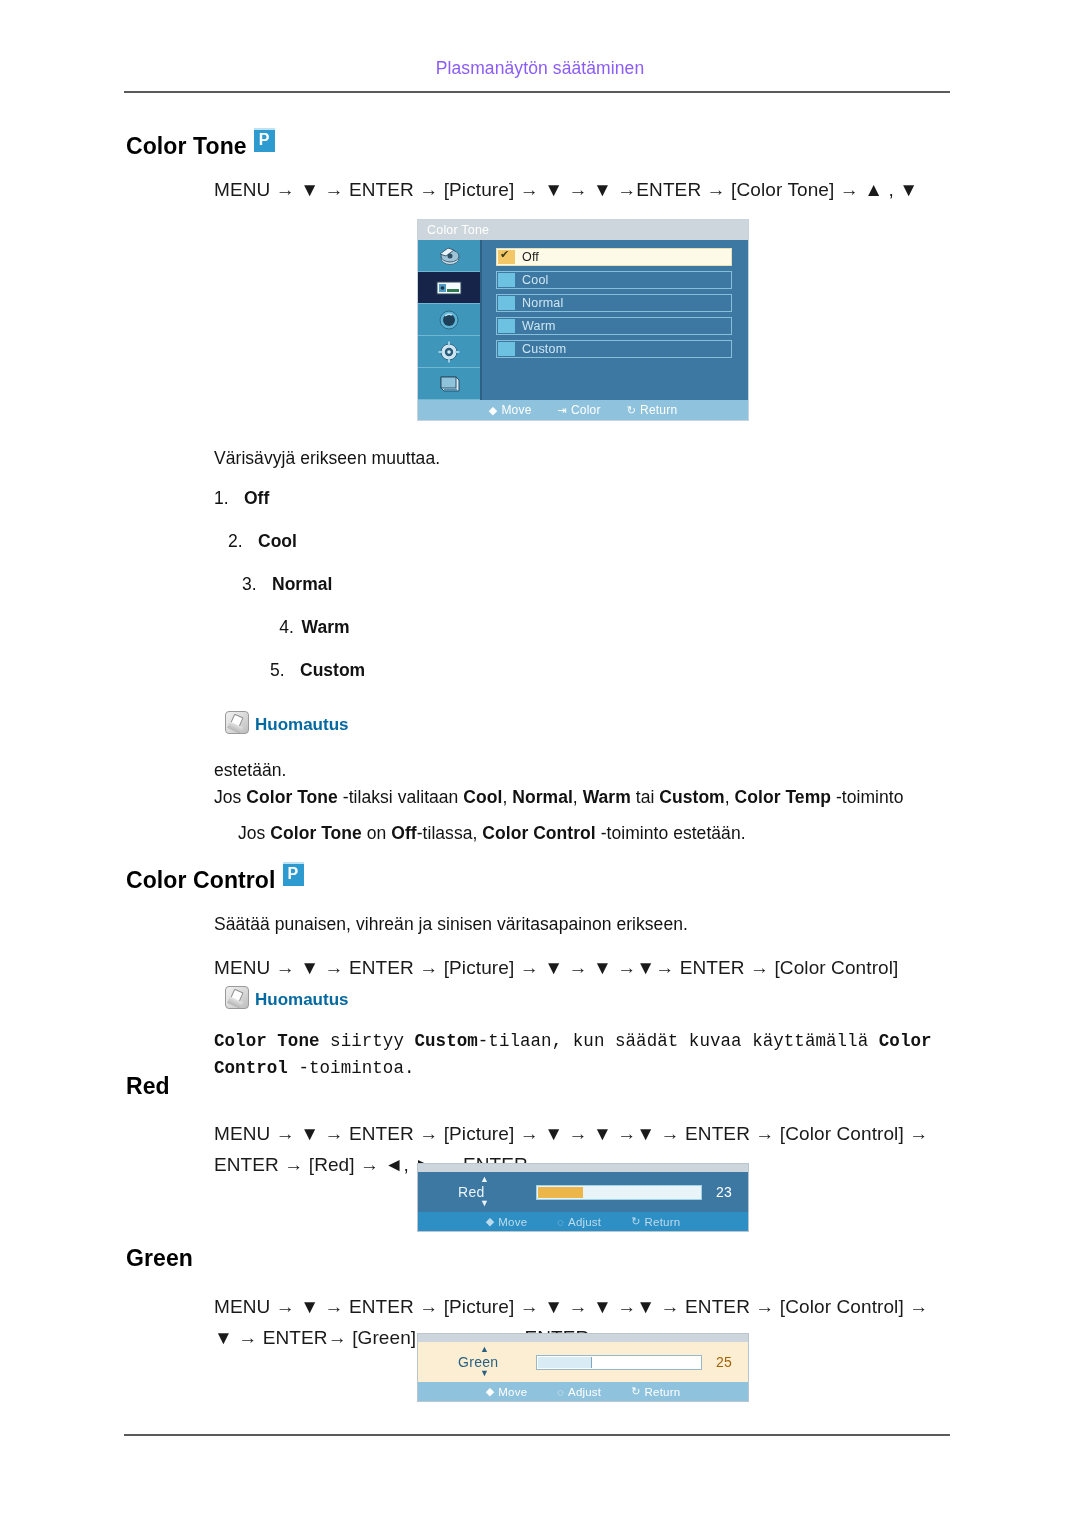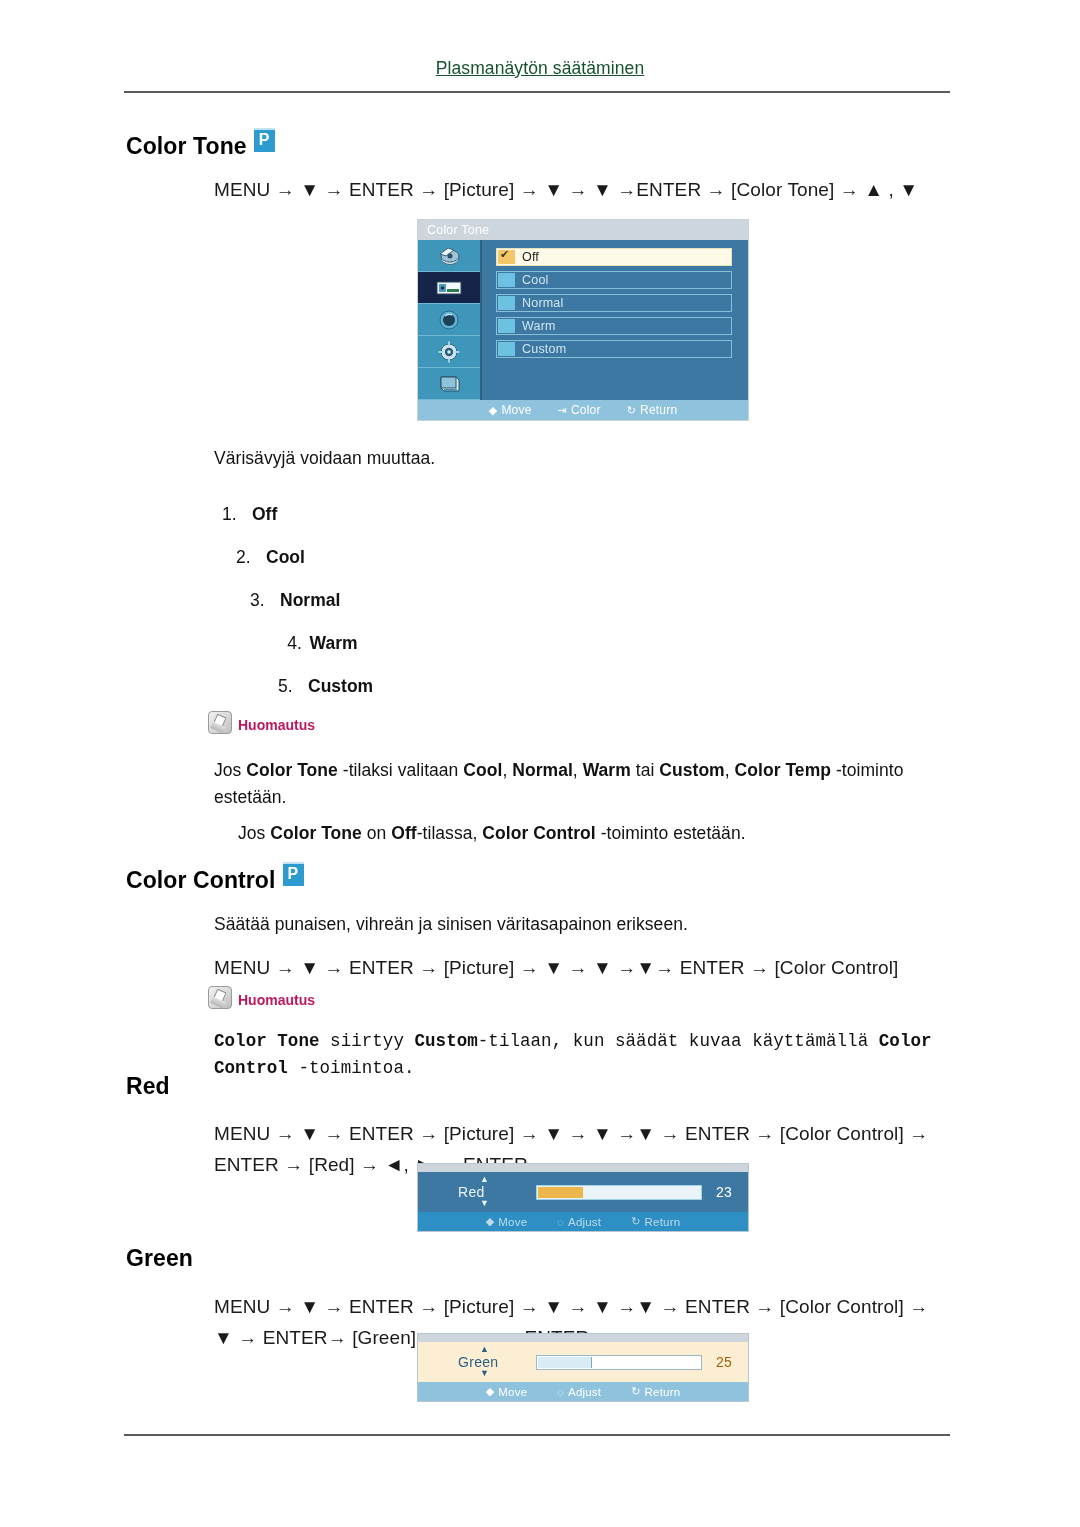--- a/index.html
+++ b/index.html
@@ -23,22 +23,21 @@
   }
 
   
   .header {
     position: absolute;
     left: 0; right: 0;
     top: 58px;
     text-align: center;
     font-size: 17.5px;
     letter-spacing: .1px;
-    color: #14532d;
-    text-decoration: underline;
+    color: #8b5cf6;
   }
   .header-rule {
     position: absolute;
     left: 124px;
     width: 826px;
     top: 91px;
     height: 2px;
     background: #5a5a5a;
   }
   .footer-rule {
@@ -112,24 +111,24 @@
     font-size: 17.5px;
     color: #121212;
     white-space: nowrap;
   }
   .numrow .num { display: inline-block; width: 30px; }
   .numrow .lbl { font-weight: bold; }
 
   
   .note {
     position: absolute;
-    left: 208px;
-    font-size: 14px;
+    left: 225px;
+    font-size: 17px;
     font-weight: bold;
-    color: #be185d;
+    color: #0369a1;
     white-space: nowrap;
   }
   .note-icon {
     display: inline-block;
     width: 22px;
     height: 21px;
     vertical-align: -4px;
     margin-right: 6px;
     border-radius: 4px;
     background: linear-gradient(135deg,#f2f2f2 0%, #d8d8d8 55%, #bdbdbd 100%);
@@ -418,23 +417,23 @@
           <span class="glyph">⇥</span>
           <span>Color</span>
         </span>
       <span>
           <span class="glyph">↻</span>
           <span>Return</span>
         </span>
     </div>
   </div>
 
-  <div class="para" style="top:445px;">Värisävyjä voidaan muuttaa.</div>
-
-  <div class="numlist" style="top:504px;margin-left:8px;">
+  <div class="para" style="top:445px;">Värisävyjä erikseen muuttaa.</div>
+
+  <div class="numlist" style="top:488px;">
     <div class="numrow" style="padding-left:0px;">
       <span class="num">1.</span><span class="lbl">Off</span>
     </div>
     <div class="numrow" style="padding-left:14px;">
       <span class="num">2.</span><span class="lbl">Cool</span>
     </div>
     <div class="numrow" style="padding-left:28px;">
       <span class="num">3.</span><span class="lbl">Normal</span>
     </div>
     <div class="numrow" style="padding-left:42px;text-align:center;">
@@ -443,22 +442,22 @@
     <div class="numrow" style="padding-left:56px;">
       <span class="num">5.</span><span class="lbl">Custom</span>
     </div>
   </div>
 
   <div class="note" style="top:711px;">
     <span class="note-icon"></span><span>Huomautus</span>
   </div>
 
   <div class="para" style="top:757px; width:740px;">
+    <div>estetään.</div>
     <div>Jos <b>Color Tone</b> -tilaksi valitaan <b>Cool</b>, <b>Normal</b>, <b>Warm</b> tai <b>Custom</b>, <b>Color Temp</b> -toiminto</div>
-    <div>estetään.</div>
   </div>
 
   <div class="para" style="top:820px; width:740px;margin-left:24px;">
     Jos <b>Color Tone</b> on <b>Off</b>-tilassa, <b>Color Control</b> -toiminto estetään.
   </div>
 
   <div class="h1" style="top:862px;">
     <span>Color Control</span><span class="pbadge"></span>
   </div>
 

